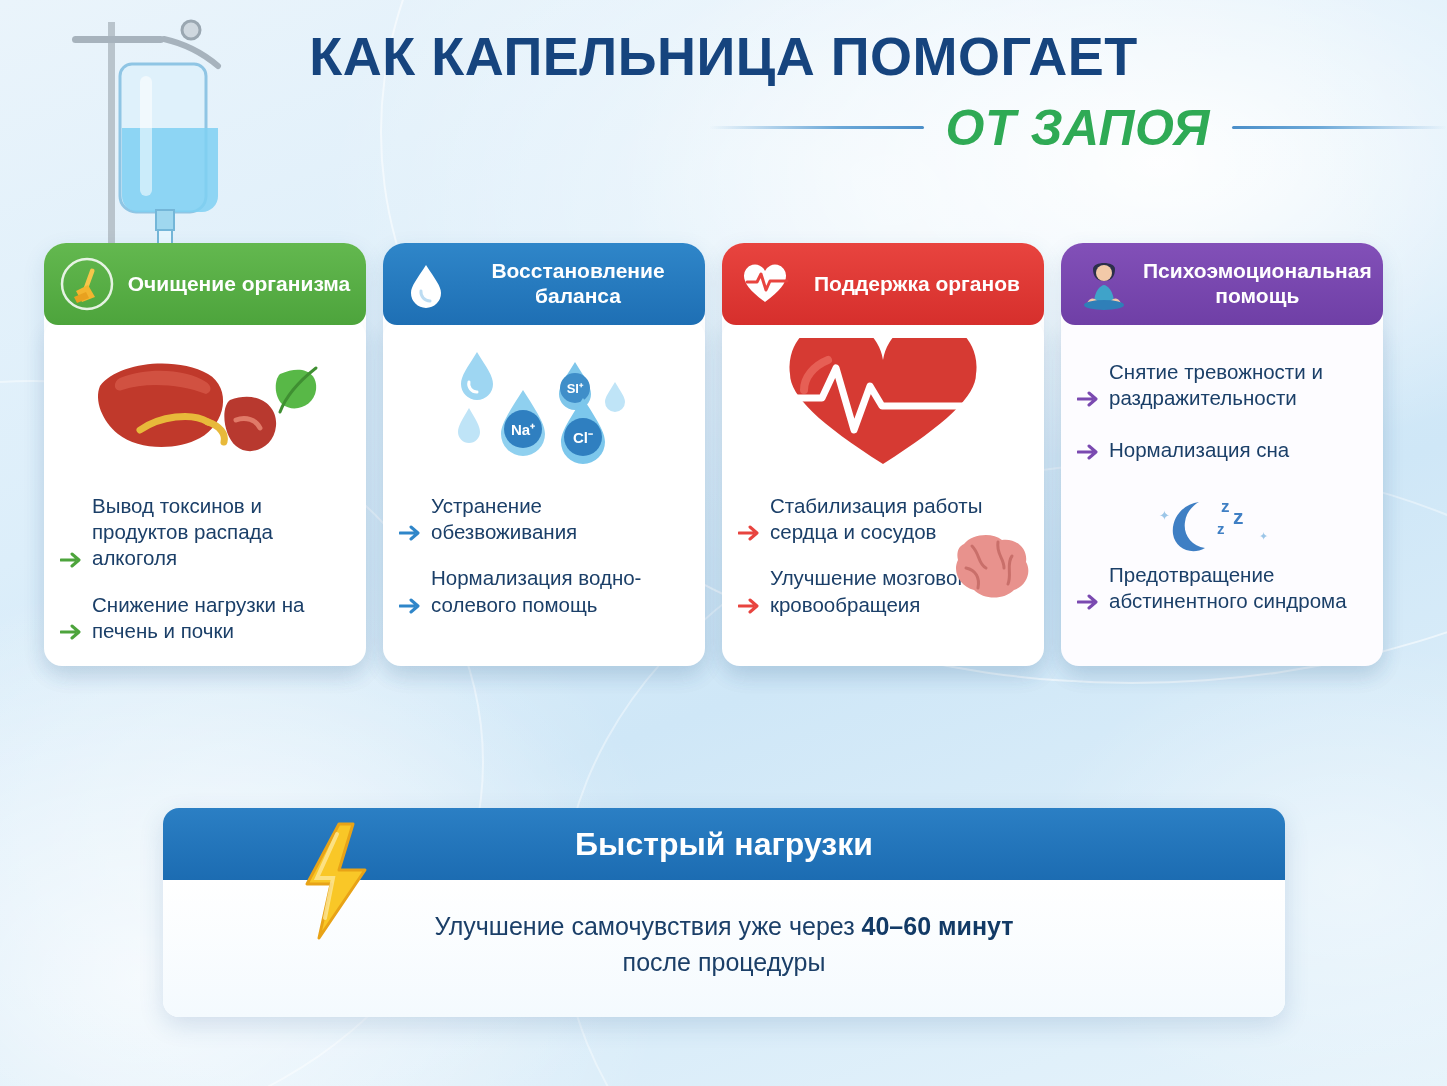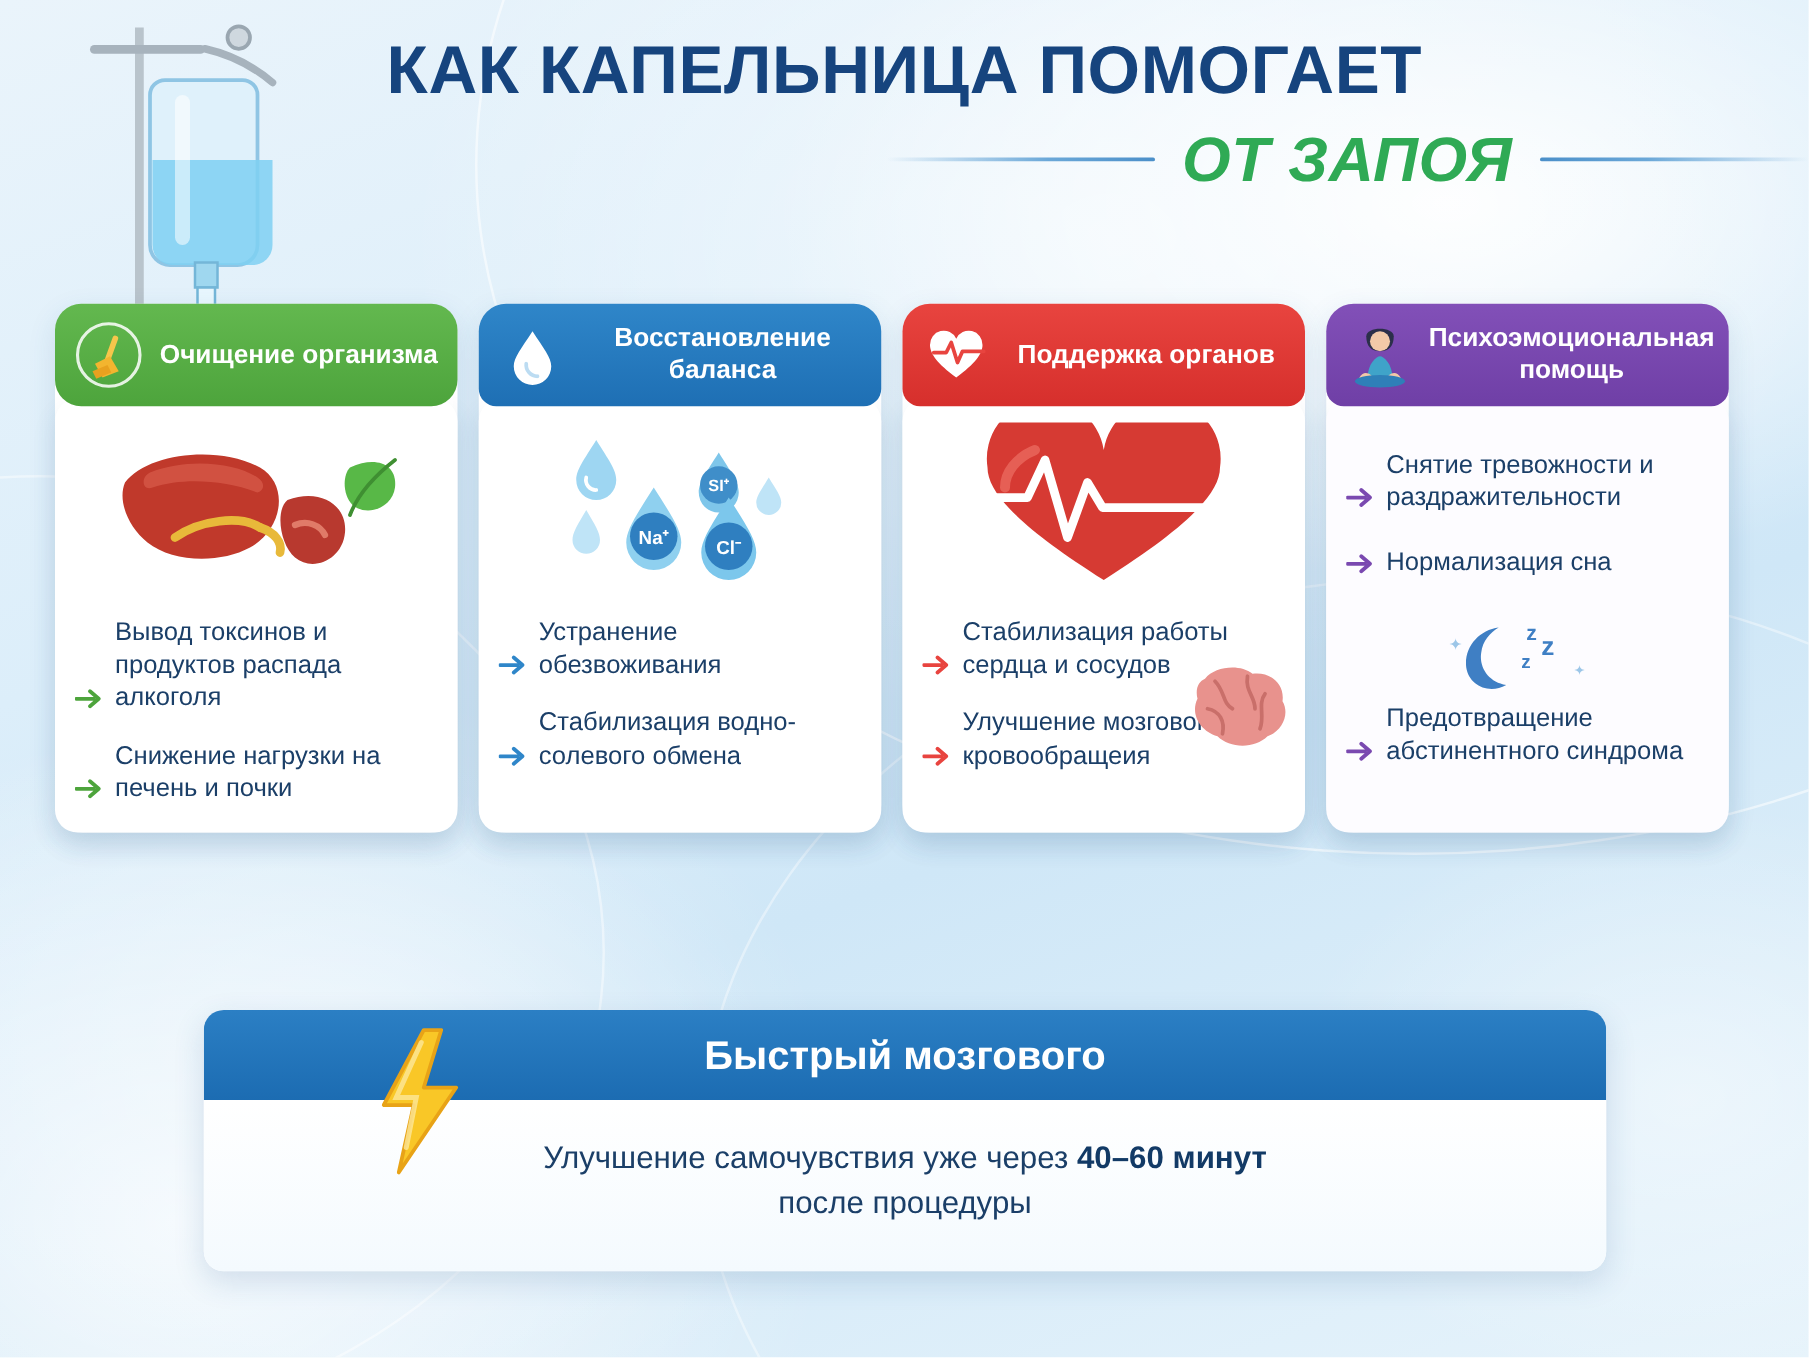--- a/index.html
+++ b/index.html
@@ -163,21 +163,21 @@
     font-size: 20.5px;
     color: #1b3f68;
     line-height: 1.28;
   }
   .arrow {
     flex: 0 0 22px;
     margin-top: 4px;
   }
 
   
-  .c-green .card-head { background: linear-gradient(180deg, #63b84f 0%, #4da43c 100%); border-radius: 21px; }
+  .c-green .card-head { background: linear-gradient(180deg, #63b84f 0%, #4da43c 100%); }
   .c-blue  .card-head { background: linear-gradient(180deg, #2f86c9 0%, #1e6fb4 100%); }
   .c-red   .card-head { background: linear-gradient(180deg, #e8443f 0%, #d62f2c 100%); }
   .c-purple .card-head { background: linear-gradient(180deg, #8250b8 0%, #6f3fa6 100%); }
 
   .c-purple .card-body { background: #fdfcff; }
 
   .card-4-body .bullet { margin-bottom: 26px; }
 
   
   .moon-wrap {
@@ -357,21 +357,21 @@
                 </svg>
             </span>
             <span class="bullet-text">Устранение обезвоживания</span>
           </div>
           <div class="bullet">
             <span class="arrow">
               <svg width="22" height="16" viewBox="0 0 22 16">
                   <path d="M1 8 h14 M12 2 l7 6 l-7 6" stroke="#2f86c9" stroke-width="3" fill="none" stroke-linecap="round" stroke-linejoin="round"></path>
                 </svg>
             </span>
-            <span class="bullet-text">Стабилизация водно-солевого обмена</span>
+            <span class="bullet-text">Нормализация водно-солевого помощь</span>
           </div>
         </div>
       </div>
     </div>
 
     <div class="card c-red">
       <div class="card-head">
         <div class="head-icon">
           <svg width="54" height="54" viewBox="0 0 54 54">
             <path d="M27 45 C12 34 6 26 6 19 A11 11 0 0 1 27 14 A11 11 0 0 1 48 19 C48 26 42 34 27 45 z" fill="#ffffff"></path>
@@ -472,21 +472,21 @@
   </div>
 
   <div class="footer">
     <div class="footer-head">
       <div class="bolt">
         <svg width="86" height="120" viewBox="0 0 86 120">
           <path d="M46 2 L14 62 H38 L26 116 L72 48 H46 L60 2 z" fill="#f9c727" stroke="#e8a317" stroke-width="3" stroke-linejoin="round"></path>
           <path d="M44 12 L24 56 H40 L32 96" stroke="#fde79a" stroke-width="4" fill="none" stroke-linecap="round" opacity="0.8"></path>
         </svg>
       </div>
-      <div class="footer-head-title">Быстрый мозгового</div>
+      <div class="footer-head-title">Быстрый нагрузки</div>
     </div>
     <div class="footer-body">
       <div class="footer-line1">
         <span>Улучшение самочувствия уже через </span><b>40–60 минут</b>
       </div>
       <div class="footer-line2">после процедуры</div>
     </div>
   </div>
 
 </div>

